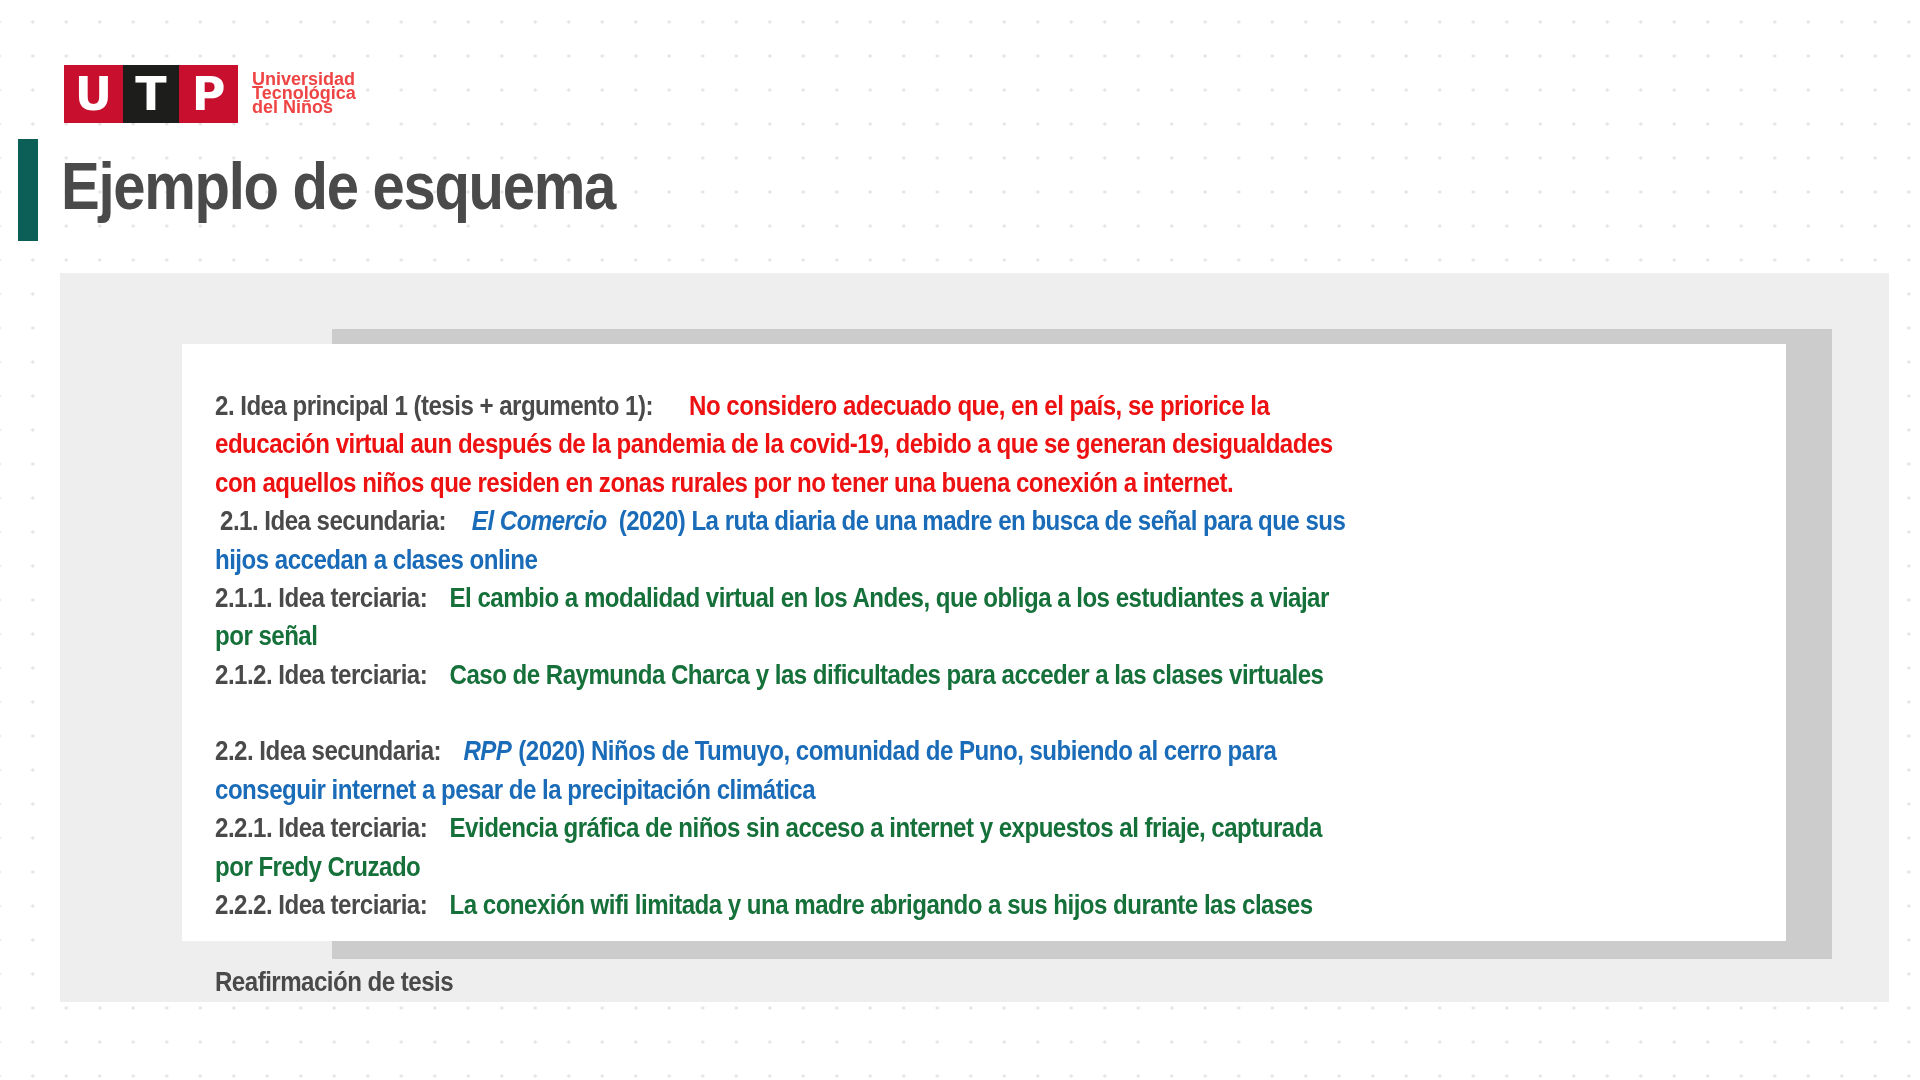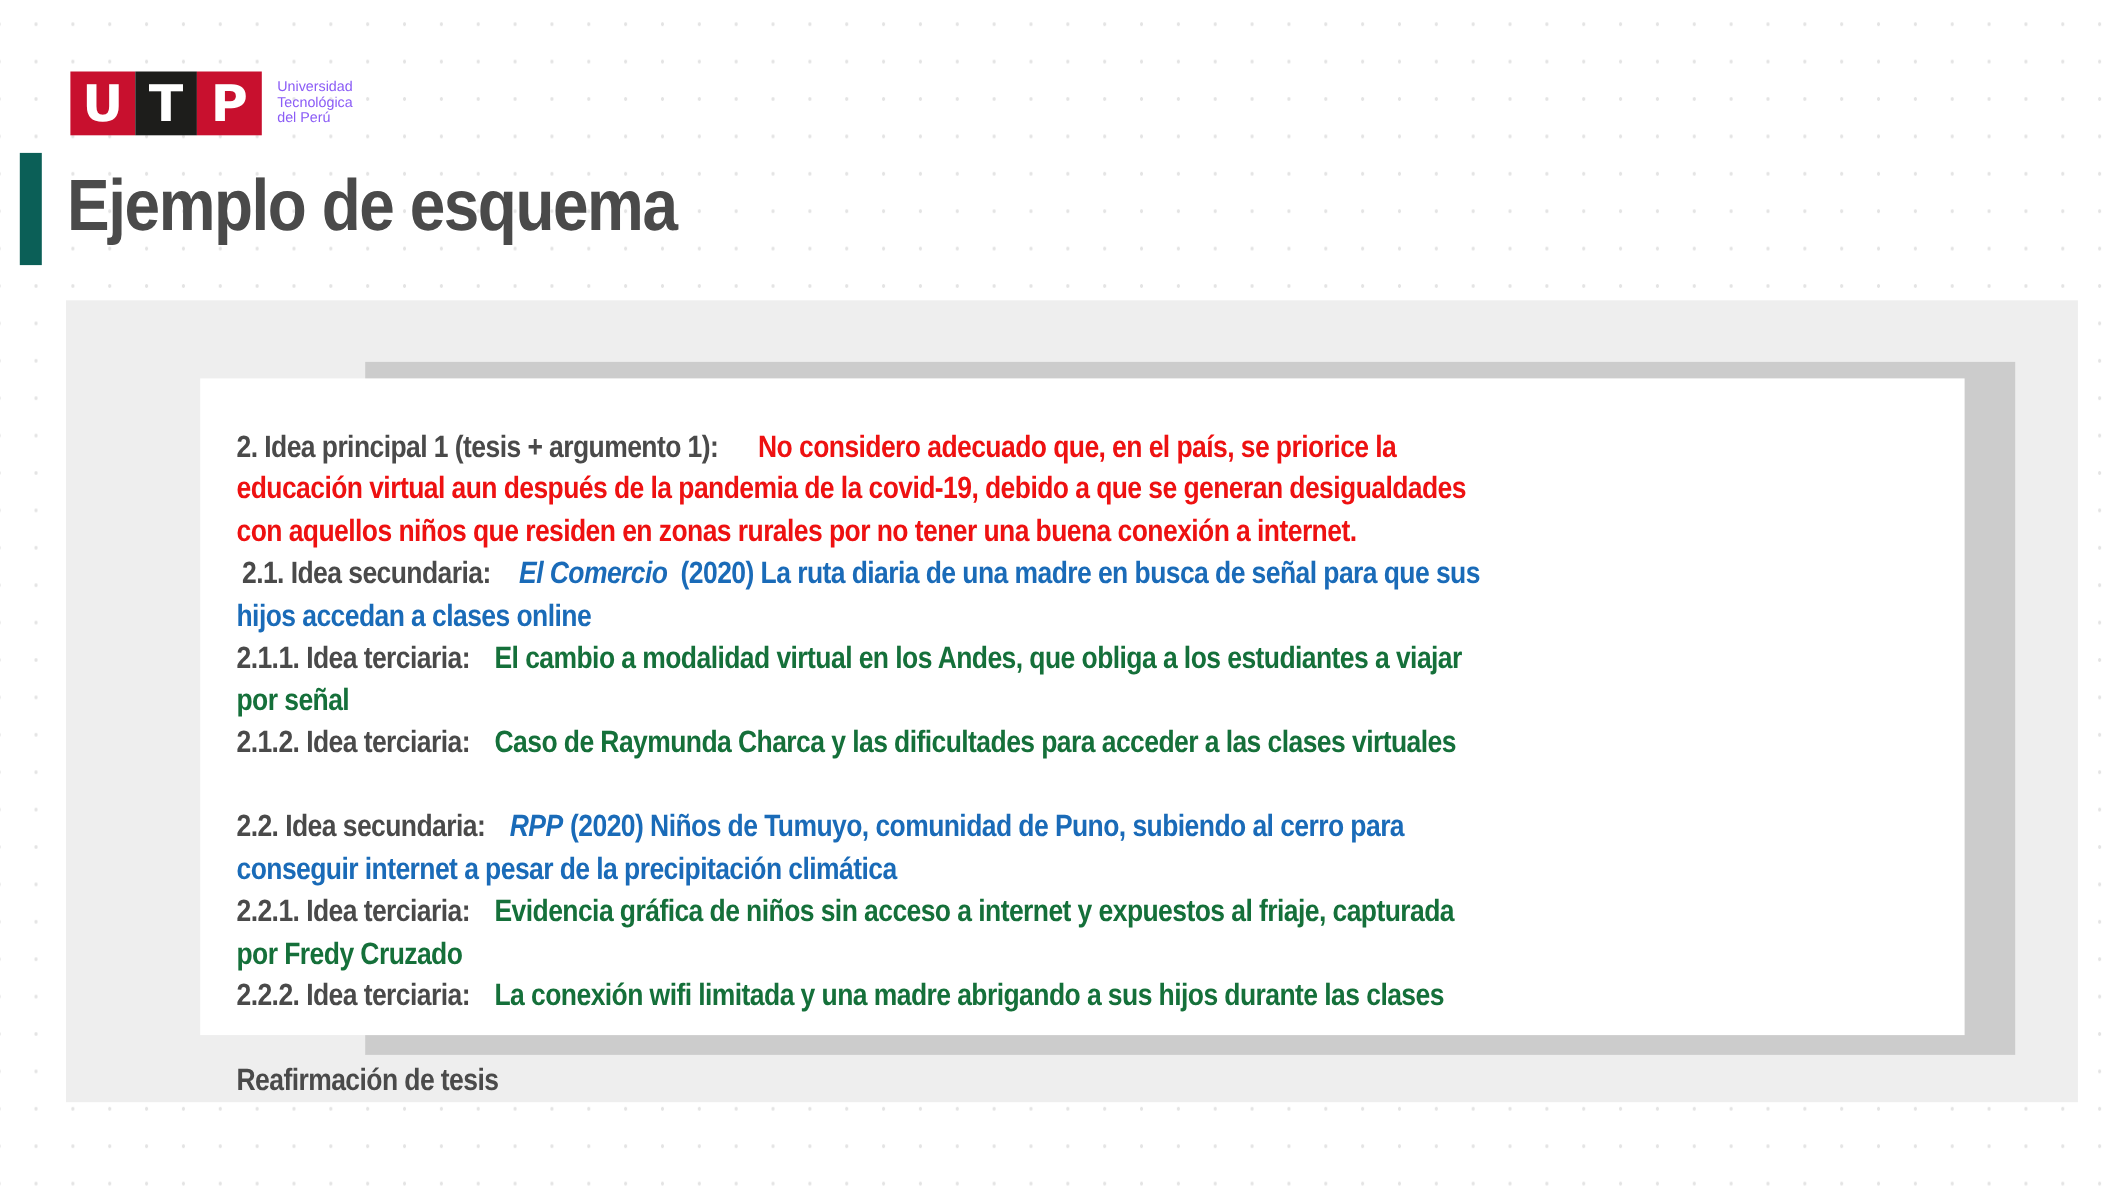--- a/index.html
+++ b/index.html
@@ -9,22 +9,22 @@
     background-image: radial-gradient(circle, #e4e4e4 1.4px, transparent 1.8px);
     background-size: 33.5px 34px;
     background-position: 16px 5px;
     font-family: "Liberation Sans", sans-serif;
   }
   .logo { position:absolute; left:64px; top:65px; height:58px; display:flex; }
   .logo-seg { width:59px; height:58px; display:flex; align-items:center; justify-content:center;
     color:#fff; font-weight:bold; font-size:46px; font-family:"DejaVu Sans", sans-serif; line-height:1; }
   .logo-seg.red { background:#c8102e; }
   .logo-seg.black { background:#1d1d1b; width:56px; }
-  .logo-text { position:absolute; left:252px; top:72px; font-size:13px; line-height:14px; color:#8b5cf6;
-    font-family:"Liberation Sans", sans-serif; font-weight:normal; }
+  .logo-text { position:absolute; left:252px; top:72px; font-size:18px; line-height:14px; color:#ef4444;
+    font-family:"Liberation Sans", sans-serif; font-weight:bold; }
   .title-bar { position:absolute; left:18px; top:139px; width:20px; height:102px; background:#0b5f57; }
   .title { position:absolute; left:61px; top:148px; font-size:66px; font-weight:bold; color:#4a4a4a;
     letter-spacing:-1.5px; white-space:nowrap; transform:scaleX(0.88); transform-origin:left top; }
   .outer-panel { position:absolute; left:60px; top:273px; width:1829px; height:729px; background:#eeeeee; }
   .shadow-box { position:absolute; left:332px; top:329px; width:1500px; height:630px; background:#cccccc; }
   .white-box { position:absolute; left:182px; top:344px; width:1604px; height:597px; background:#ffffff; }
   .line { position:absolute; left:215px; white-space:nowrap; font-weight:bold; font-size:28px; line-height:34px;
     letter-spacing:-0.6px; transform:scaleX(0.86); transform-origin:left top; }
   .gray { color:#4a4a4a; }
   .red-t { color:#ee1111; }
@@ -37,21 +37,21 @@
 <body>
 
 <div class="logo">
   <div class="logo-seg red">U</div>
   <div class="logo-seg black">T</div>
   <div class="logo-seg red">P</div>
 </div>
 <div class="logo-text">
   <div>Universidad</div>
   <div>Tecnológica</div>
-  <div>del Perú</div>
+  <div>del Niños</div>
 </div>
 
 <div class="title-bar"></div>
 <div class="title">Ejemplo de esquema</div>
 
 <div class="outer-panel"></div>
 <div class="shadow-box"></div>
 <div class="white-box"></div>
 
 <div class="line" style="top:389px;">

